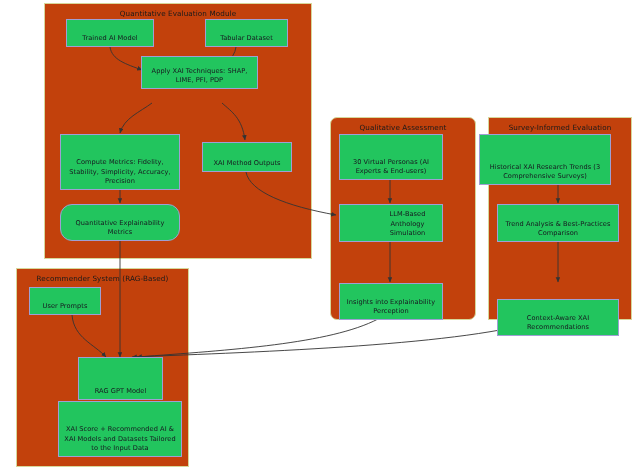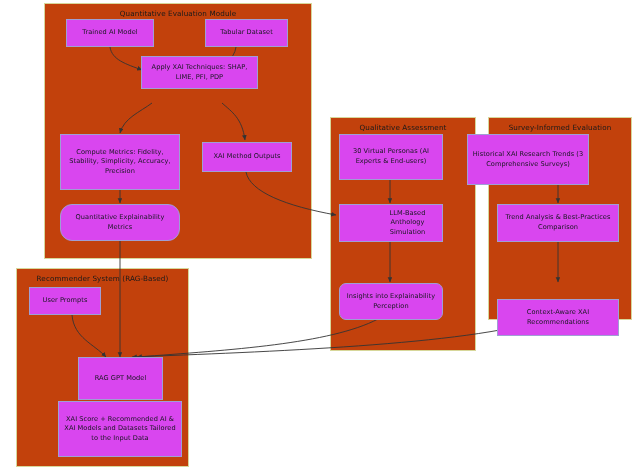--- a/index.html
+++ b/index.html
@@ -20,25 +20,25 @@
     position:absolute;
     left:0;right:0;
     text-align:center;
     font-size:7.2px;
     color:#1a1a1a;
     line-height:9.5px;
     letter-spacing:.1px;
   }
   .node{
     position:absolute;
-    background:#d946ef;
+    background:#22c55e;
     border:1px solid #9f9fd4;
     box-sizing:border-box;
     display:flex;
-    align-items:center;
+    align-items:flex-end;
     justify-content:center;
     text-align:center;
     font-size:6.6px;
     line-height:9.6px;
     color:#17171f;
     padding:2px 3px;
     letter-spacing:.05px;
   }
   .node span{display:block;width:100%;}
 </style>
@@ -47,21 +47,21 @@
 
 <div id="canvas">
 
   <div class="cluster" style="left:44px;top:3px;width:268px;height:256px;">
     <div class="cluster-title" style="top:5px;">
       <span>Quantitative Evaluation</span>
       <span>Module</span>
     </div>
   </div>
 
-  <div class="cluster" style="left:330px;top:117px;width:146px;height:234px;">
+  <div class="cluster" style="left:330px;top:117px;width:146px;height:203px;border-radius:7px;">
     <div class="cluster-title" style="top:5px;">
       <span>Qualitative Assessment</span>
     </div>
   </div>
 
   <div class="cluster" style="left:488px;top:117px;width:144px;height:203px;">
     <div class="cluster-title" style="top:5px;">
       <span>Survey-Informed Evaluation</span>
     </div>
   </div>
@@ -123,25 +123,25 @@
   </div>
 
   <div class="node" style="left:339px;top:134px;width:104px;height:46px;">
     <span>30 Virtual Personas (AI Experts &amp; End-users)</span>
   </div>
 
   <div class="node" style="left:339px;top:204px;width:104px;height:38px;padding-left:36px;">
     <span>LLM-Based Anthology Simulation</span>
   </div>
 
-  <div class="node" style="left:339px;top:283px;width:104px;height:37px;border-radius:7px;">
+  <div class="node" style="left:339px;top:283px;width:104px;height:37px;">
     <span>Insights into Explainability Perception</span>
   </div>
 
-  <div class="node" style="left:467px;top:134px;width:122px;height:51px;">
+  <div class="node" style="left:479px;top:134px;width:132px;height:51px;">
     <span>Historical XAI Research Trends (3 Comprehensive Surveys)</span>
   </div>
 
   <div class="node" style="left:497px;top:204px;width:122px;height:38px;">
     <span>Trend Analysis &amp; Best-Practices Comparison</span>
   </div>
 
   <div class="node" style="left:497px;top:283px;width:122px;height:37px;margin-top:16px;">
     <span>Context-Aware XAI Recommendations</span>
   </div>

